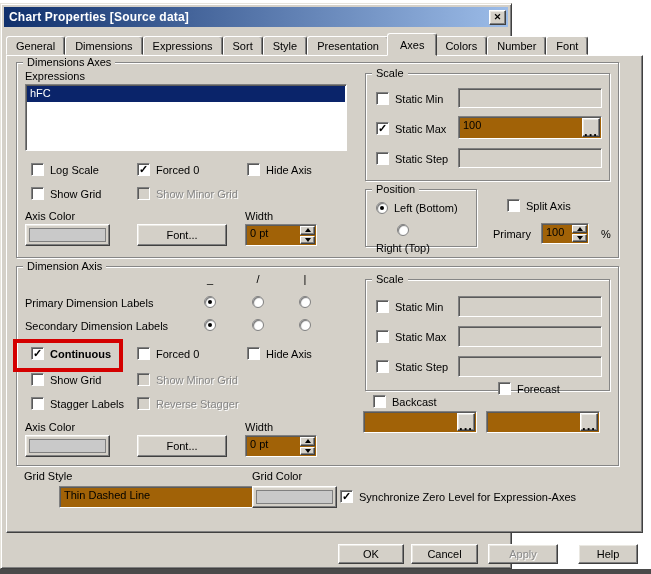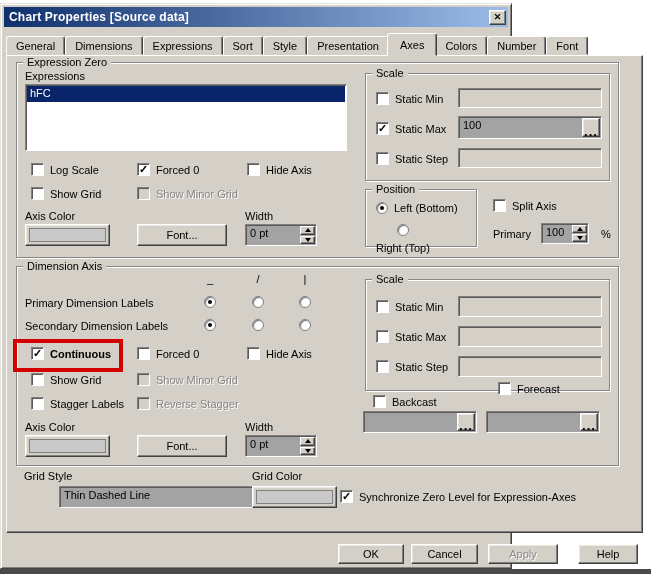--- a/index.html
+++ b/index.html
@@ -46,21 +46,21 @@
   .cb .mark { font-size:11px; font-weight:bold; line-height:1; margin:-1px 0 0 0; }
   .cb.disabled .box { background:var(--dialog_bg,#D4D0C8); }
   .cb.disabled .cbl { color:#868686; text-shadow:1px 1px 0 #fff; }
 
   .radio { position:absolute; display:flex; align-items:center; gap:6px; white-space:nowrap; }
   .circ { width:12px; height:12px; flex:none; border-radius:50%; background:#fff;
           border:1px solid #808080; box-shadow: inset 1px 1px 1px #777; position:relative; }
   .selected .circ::after { content:""; position:absolute; left:3px; top:3px; width:4px; height:4px;
           border-radius:50%; background:#000; }
 
-  .field { position:absolute; background:#a3a3a3; border:1px solid; border-color:#808080 #fff #fff #808080;
+  .field { position:absolute; background:#a16207; border:1px solid; border-color:#808080 #fff #fff #808080;
            box-shadow: inset 1px 1px 0 #5a5a5a; padding:2px 4px; white-space:nowrap; overflow:hidden; }
   .field.disabled { background:var(--dialog_bg,#D4D0C8); }
 
   .btn { position:absolute; display:flex; align-items:center; justify-content:center;
          font-family:inherit; font-size:11px; }
   .btn.disabled { color:#8a8a8a; text-shadow:1px 1px 0 #fff; }
 
   .swatch { position:absolute; left:3px; right:3px; top:3px; bottom:3px;
             border:1px solid #808080; background:#C9C9C9; }
 
@@ -112,21 +112,21 @@
       <div class="tab active">Axes</div>
       <div class="tab">Colors</div>
       <div class="tab">Number</div>
       <div class="tab">Font</div>
 
     </div>
 
     <div class="tabpage">
 
       <div class="group" style="left:9px; top:6px; width:603px; height:196px;">
-        <span class="legend">Expression Zero</span>
+        <span class="legend">Dimensions Axes</span>
 
         <span class="lbl" style="left:8px; top:7px;">Expressions</span>
         <div class="listbox" style="left:8px; top:21px; width:322px; height:67px;">
           <div class="list-item selected">hFC</div>
         </div>
 
         <label class="cb" style="left:14px; top:100px;">
           <span class="box"></span>
           <span class="cbl">Log Scale</span>
         </label>
@@ -200,21 +200,21 @@
           <label class="radio selected" style="left:10px; top:12px;">
             <span class="circ"></span>
             <span>Left (Bottom)</span>
           </label>
           <label class="radio" style="left:10px; top:34px;flex-direction:column;">
             <span class="circ"></span>
             <span>Right (Top)</span>
           </label>
         </div>
 
-        <label class="cb" style="left:476px; top:136px;justify-content:center;">
+        <label class="cb" style="left:490px; top:136px;justify-content:center;">
           <span class="box"></span>
           <span class="cbl">Split Axis</span>
         </label>
         <span class="lbl" style="left:476px; top:165px;">Primary</span>
         <div class="field" style="left:524px; top:160px; width:48px; height:21px;">
           <span>100</span>
           <span class="spin-btns">
             <span class="spin-half">
                 <i class="tri-up"></i>
               </span>

